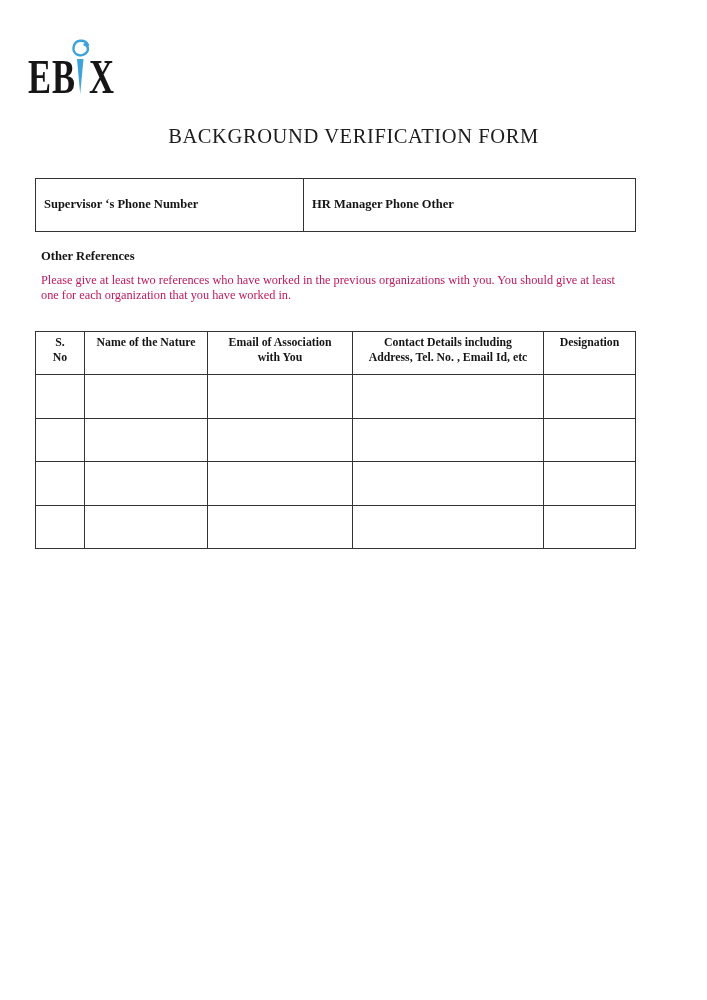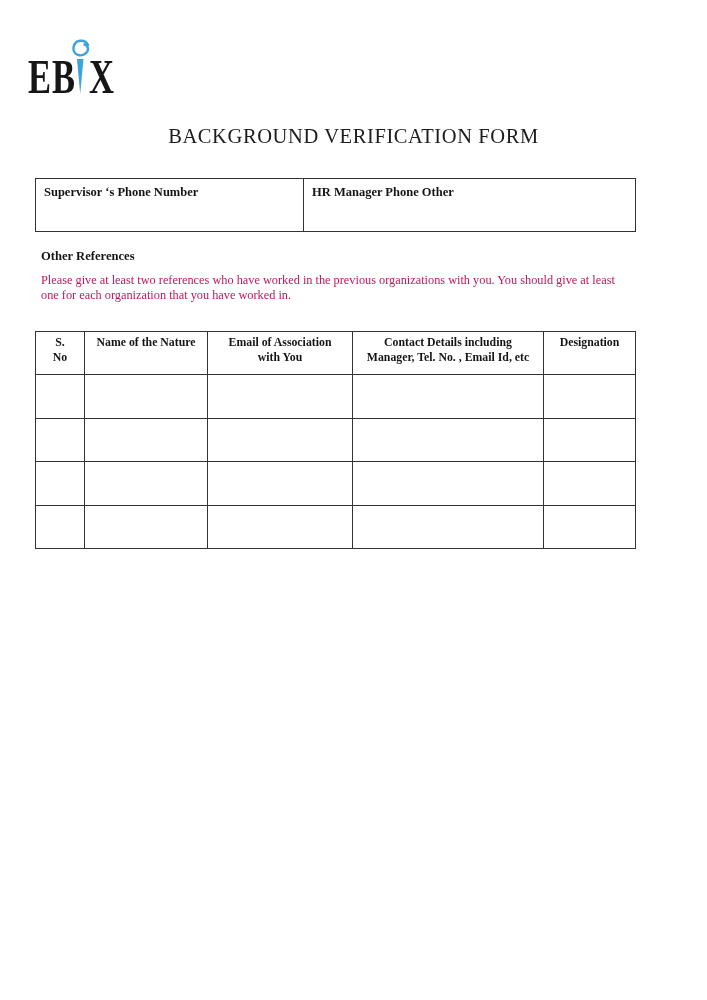--- a/index.html
+++ b/index.html
@@ -37,21 +37,21 @@
 
   
   .phone-table {
     position: absolute; left: 35px; top: 178px;
     width: 600px;
     border-collapse: collapse; table-layout: fixed;
   }
   .phone-table td {
     border: 1px solid #333333;
     vertical-align: top;
-    padding: 6px 8px;
+    padding: 18px 8px;
     height: 53px;
     font-weight: bold;
     font-size: 12.5px;
     color: #151515;
   }
 
   
   .refs-heading {
     position: absolute; left: 41px; top: 249px;
     font-weight: bold; font-size: 12.6px; color: #151515;
@@ -137,21 +137,21 @@
         <col style="width:92px">
     </colgroup>
     <thead>
       <tr>
         <th>S.
 No</th>
         <th>Name of the Nature</th>
         <th>Email of Association
 with You</th>
         <th>Contact Details including
-Manager, Tel. No. , Email Id, etc</th>
+Address, Tel. No. , Email Id, etc</th>
         <th>Designation</th>
       </tr>
     </thead>
     <tbody>
         <tr>
           <td></td>
           <td></td>
           <td></td>
           <td></td>
           <td></td>

